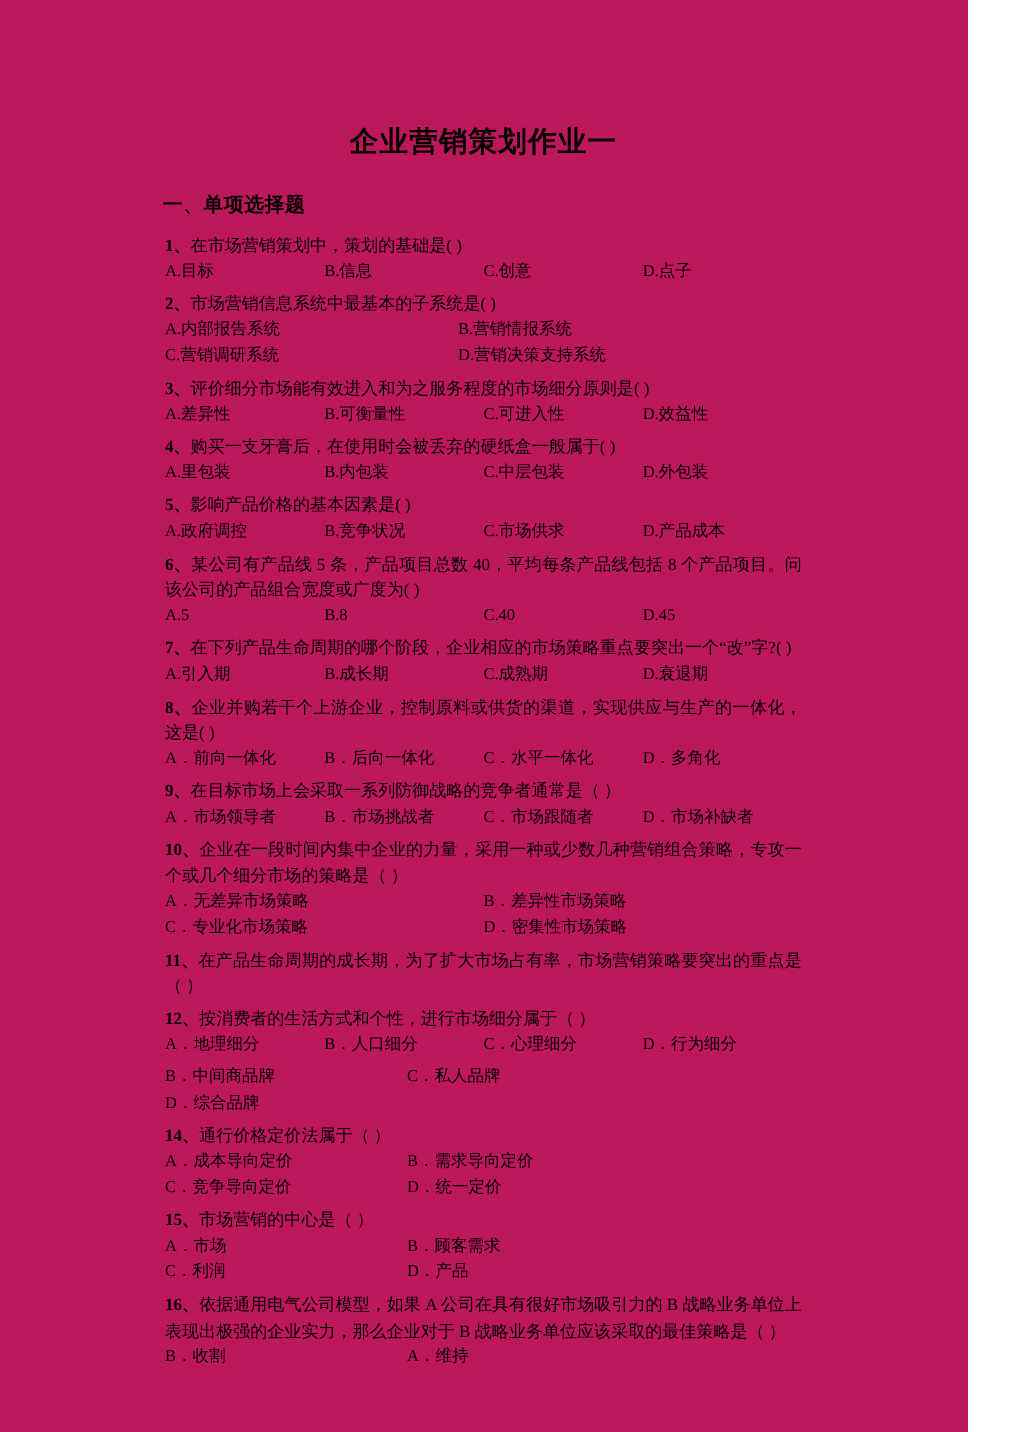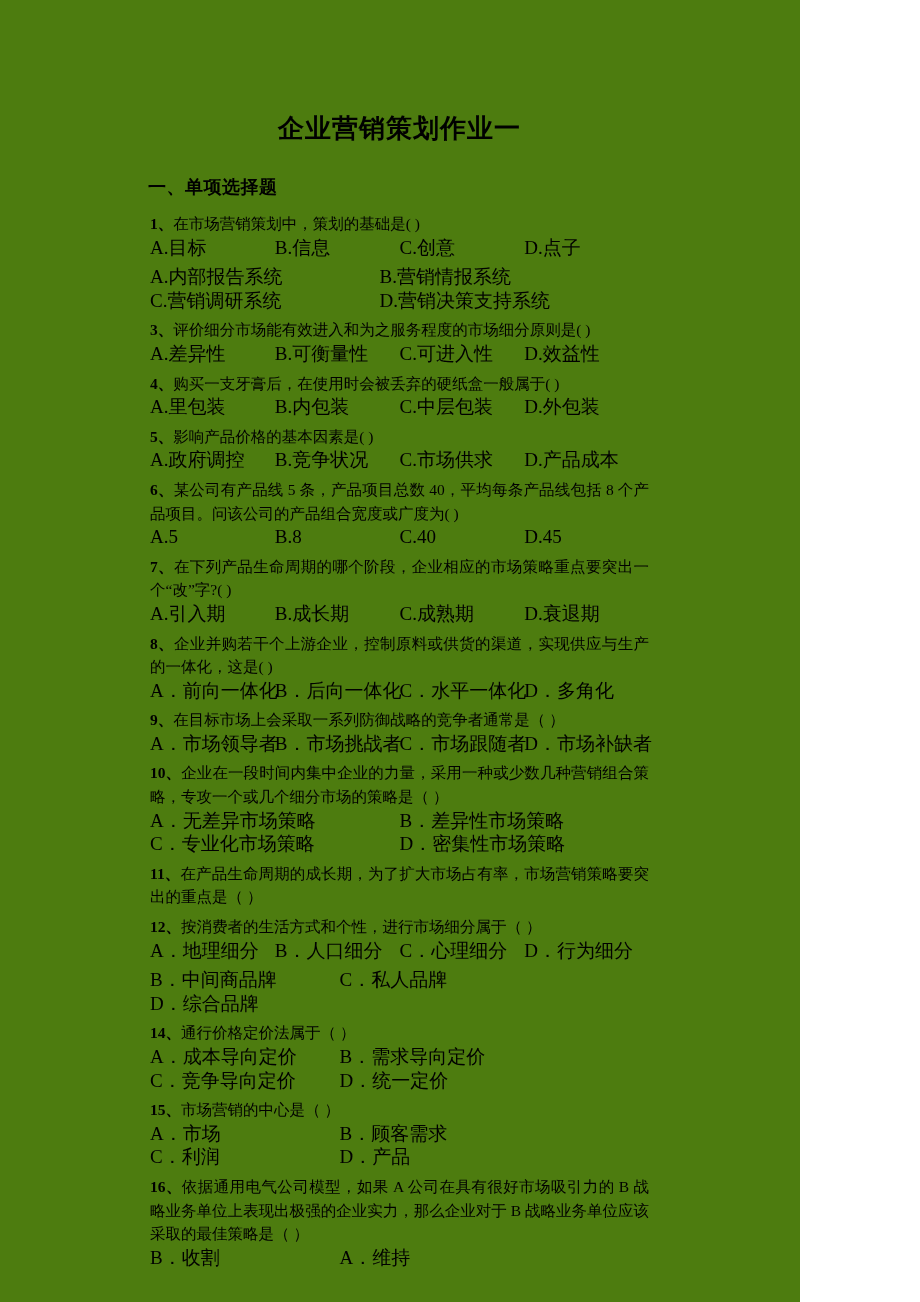--- a/index.html
+++ b/index.html
@@ -9,23 +9,23 @@
   }
   body {
     width: 920px;
     height: 1302px;
     font-family: "Liberation Serif", "DejaVu Serif", serif;
     color: #000000;
     overflow: hidden;
   }
   .page {
     position: relative;
-    width: 800px;
+    width: 880px;
     height: 1302px;
-    background: #4d7c0f;
+    background: #be185d;
     box-sizing: border-box;
     padding: 0 145px 0 144px;
   }
   .doc-title {
     text-align: center;
     font-family: "Liberation Serif", "DejaVu Serif", serif;
     font-size: 26px;
     font-weight: 700;
     letter-spacing: 1px;
     margin: 0;
@@ -62,21 +62,21 @@
   }
   .q-num {
     font-weight: 700;
   }
   .opts {
     display: flex;
     flex-direction: row;
     flex-wrap: wrap;
     margin: 0;
     padding: 0;
-    font-size: 19px;
+    font-size: 15px;
     line-height: 23.6px;
   }
   .opts.cols4 > .opt {
     width: 25%;
     box-sizing: border-box;
   }
   .opts.cols2 > .opt {
     width: 50%;
     box-sizing: border-box;
   }
@@ -110,20 +110,21 @@
       <div class="q">
         <p class="q-stem"><span class="q-num">1、</span><span>在市场营销策划中，策划的基础是(        )</span></p>
         <div class="opts cols4">
           <span class="opt">A.目标</span>
           <span class="opt">B.信息</span>
           <span class="opt">C.创意</span>
           <span class="opt">D.点子</span>
         </div>
       </div>
       <div class="q">
+        <p class="q-stem"><span class="q-num">2、</span><span>市场营销信息系统中最基本的子系统是(        )</span></p>
         <div class="opts cols2-wide">
           <span class="opt">A.内部报告系统</span>
           <span class="opt">B.营销情报系统</span>
           <span class="opt">C.营销调研系统</span>
           <span class="opt">D.营销决策支持系统</span>
         </div>
       </div>
       <div class="q">
         <p class="q-stem"><span class="q-num">3、</span><span>评价细分市场能有效进入和为之服务程度的市场细分原则是(        )</span></p>
         <div class="opts cols4">

